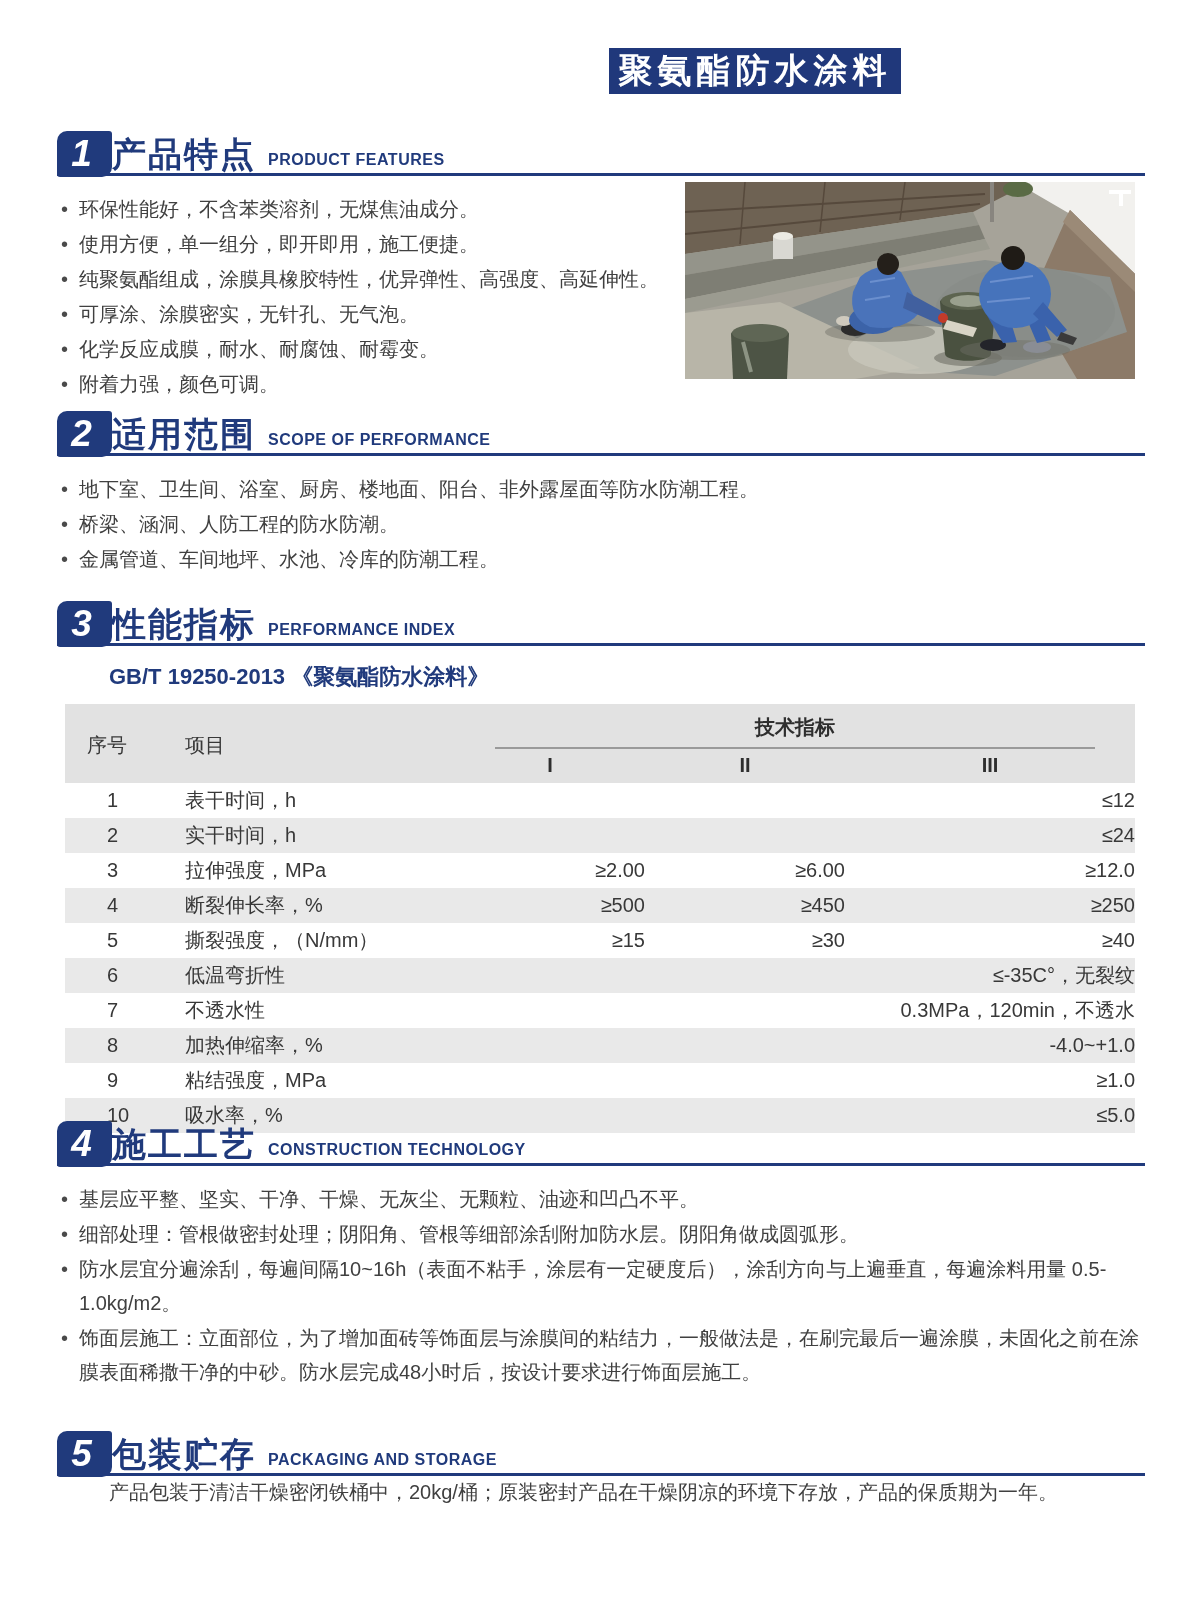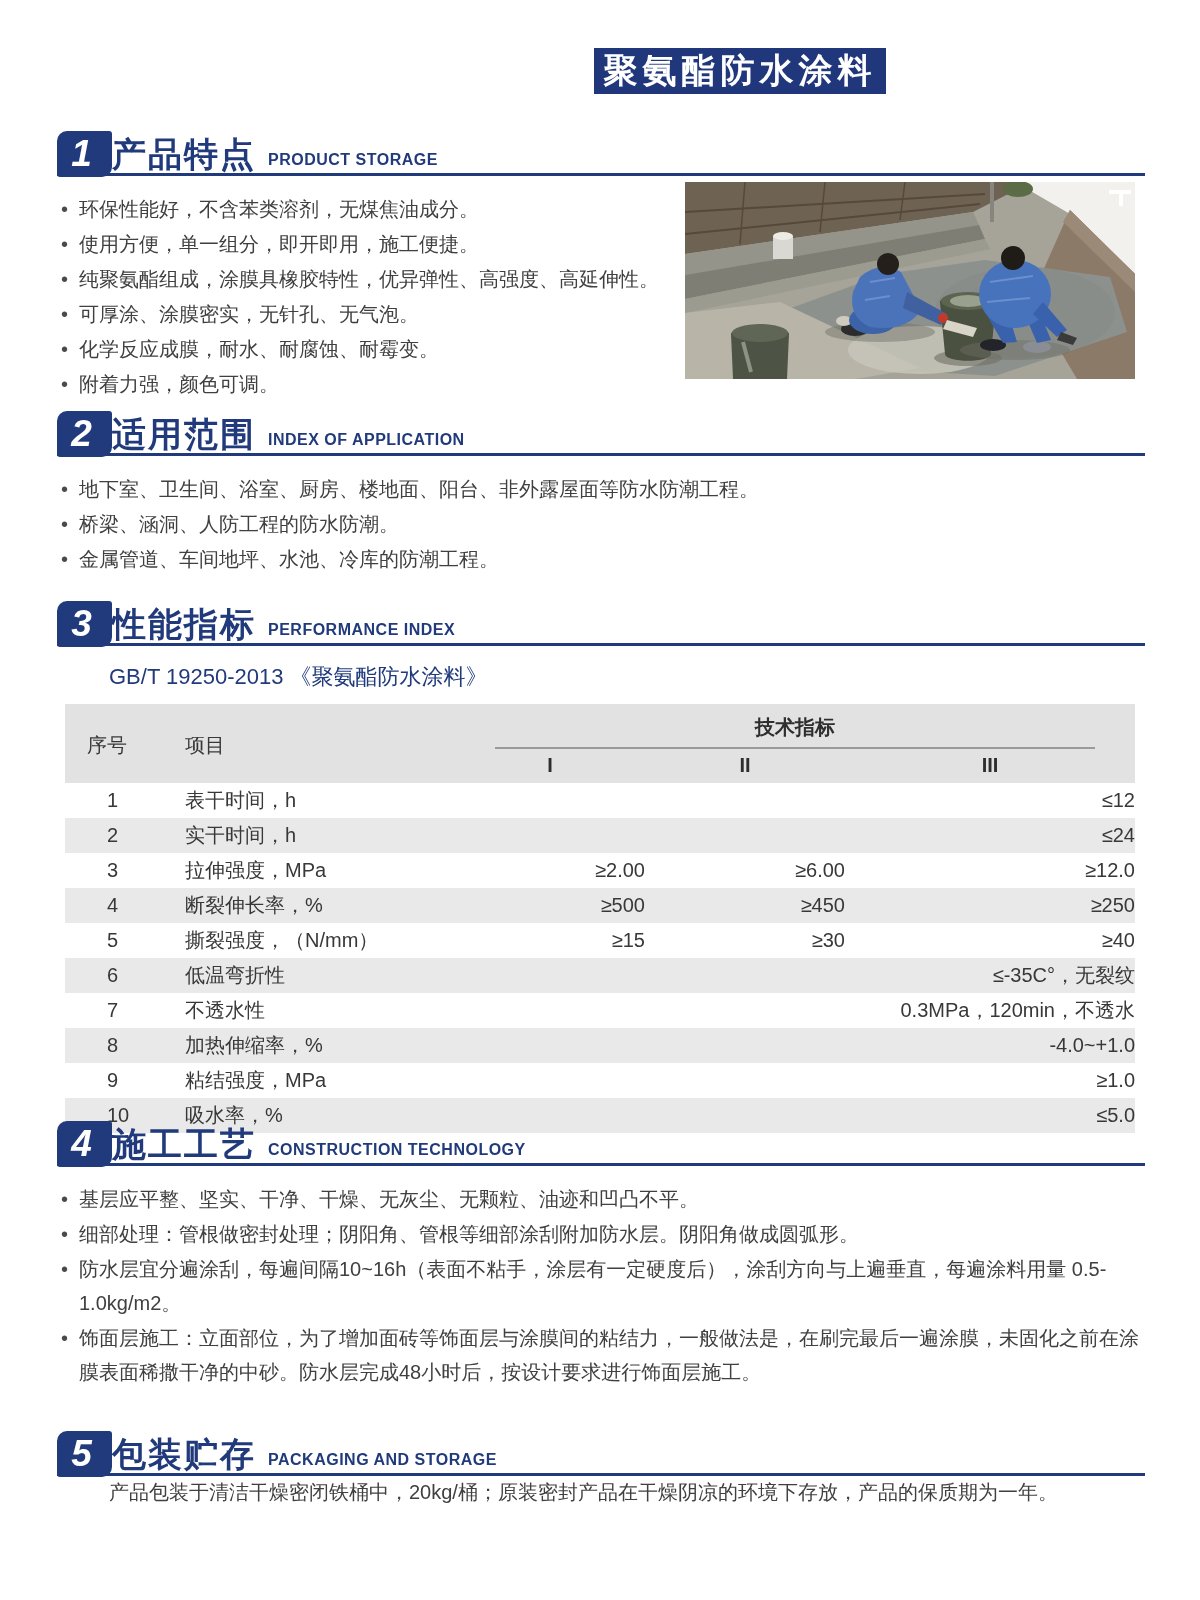--- a/index.html
+++ b/index.html
@@ -3,21 +3,21 @@
 <meta charset="utf-8">
 <style>
   * { margin:0; padding:0; box-sizing:border-box; }
   html,body { background:#ffffff; }
   .page {
     position:relative; width:1200px; height:1600px; background:#ffffff;
     font-family:"Liberation Sans", sans-serif; color:#3d3d3d; overflow:hidden;
   }
   
   .banner {
-    position:absolute; top:48px; left:594px; width:292px; height:46px;
+    position:absolute; top:48px; left:609px; width:292px; height:46px;
     background:#20387b; color:#ffffff; display:flex; align-items:center; justify-content:center;
     font-size:34px; font-weight:bold; letter-spacing:5px;
   }
   
   .sec { position:absolute; left:57px; width:1088px; }
   .sec-head {
     display:flex; align-items:flex-end; border-bottom:3px solid #203a7c; height:50px;
   }
   .badge {
     width:55px; height:46px; background:#203a7c; border-radius:10px 3px 10px 3px;
@@ -32,21 +32,21 @@
   .bullets li {
     position:relative; padding-left:22px; font-size:20px; line-height:34px; color:#404040;
     margin-bottom:1px;
   }
   .bullets li::before { content:"•"; position:absolute; left:4px; top:0; color:#4a4a4a; }
   .narrow { width:632px; }
   
   .photo { position:absolute; top:182px; left:685px; width:450px; height:197px; }
   .photo svg { display:block; width:450px; height:197px; }
   
-  .gb-line { font-size:22px; font-weight:normal; color:#203a7c; margin:16px 0 12px 52px; }
+  .gb-line { font-size:22px; font-weight:bold; color:#203a7c; margin:16px 0 12px 52px; }
   .ptable { width:1070px; margin-left:8px; font-size:20px; color:#383838; }
   .thead { background:#e2e2e2; display:grid; grid-template-columns:120px 270px 680px; align-items:center; padding:10px 0 6px 0; }
   .h-no { padding-left:22px; }
   .tech-wrap { text-align:center; }
   .tech-label { font-weight:bold; padding-bottom:6px; color:#2e2e2e; }
   .tech-line { border-top:2px solid #9a9a9a; margin:0 40px; }
   .tech-sub { display:grid; grid-template-columns:190px 200px 290px; padding-top:5px; font-weight:bold; color:#2e2e2e; }
   .tech-sub span { text-align:center; }
   .trow { display:grid; grid-template-columns:120px 270px 190px 200px 290px; height:35px; align-items:center; }
   .trow.spanrow { grid-template-columns:120px 270px 680px; }
@@ -62,21 +62,21 @@
 <div class="page">
 
   <div class="banner">
     <span>聚氨酯防水涂料</span>
   </div>
 
   <div class="sec" style="top:126px;">
     <div class="sec-head">
       <div class="badge">1</div>
       <div class="title-zh">产品特点</div>
-      <div class="title-en">PRODUCT STORAGE</div>
+      <div class="title-en">PRODUCT FEATURES</div>
     </div>
     <ul class="bullets narrow">
       <li>环保性能好，不含苯类溶剂，无煤焦油成分。</li>
       <li>使用方便，单一组分，即开即用，施工便捷。</li>
       <li>纯聚氨酯组成，涂膜具橡胶特性，优异弹性、高强度、高延伸性。</li>
       <li>可厚涂、涂膜密实，无针孔、无气泡。</li>
       <li>化学反应成膜，耐水、耐腐蚀、耐霉变。</li>
       <li>附着力强，颜色可调。</li>
     </ul>
   </div>
@@ -147,21 +147,21 @@
       <polygon points="376,150 392,156 388,163 372,158" fill="#3a3a3a"></polygon>
       <circle cx="328" cy="76" r="12" fill="#1f1b16"></circle>
       <path d="M305,100 L348,94 M302,120 L345,116" stroke="#6b8fce" stroke-width="2" fill="none"></path>
     </svg>
   </div>
 
   <div class="sec" style="top:406px;">
     <div class="sec-head">
       <div class="badge">2</div>
       <div class="title-zh">适用范围</div>
-      <div class="title-en">INDEX OF APPLICATION</div>
+      <div class="title-en">SCOPE OF PERFORMANCE</div>
     </div>
     <ul class="bullets">
       <li>地下室、卫生间、浴室、厨房、楼地面、阳台、非外露屋面等防水防潮工程。</li>
       <li>桥梁、涵洞、人防工程的防水防潮。</li>
       <li>金属管道、车间地坪、水池、冷库的防潮工程。</li>
     </ul>
   </div>
 
   <div class="sec" style="top:596px;">
     <div class="sec-head">

